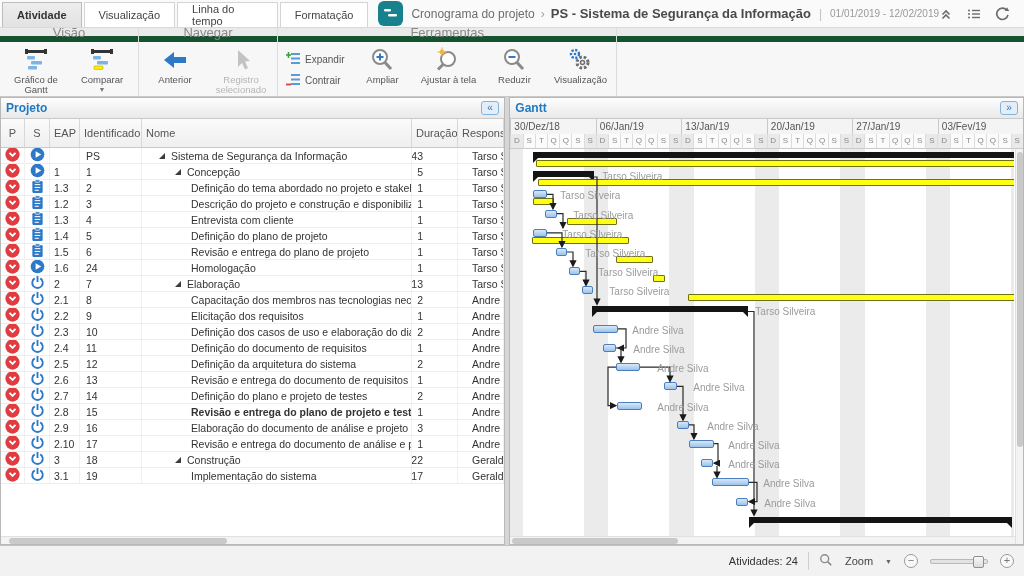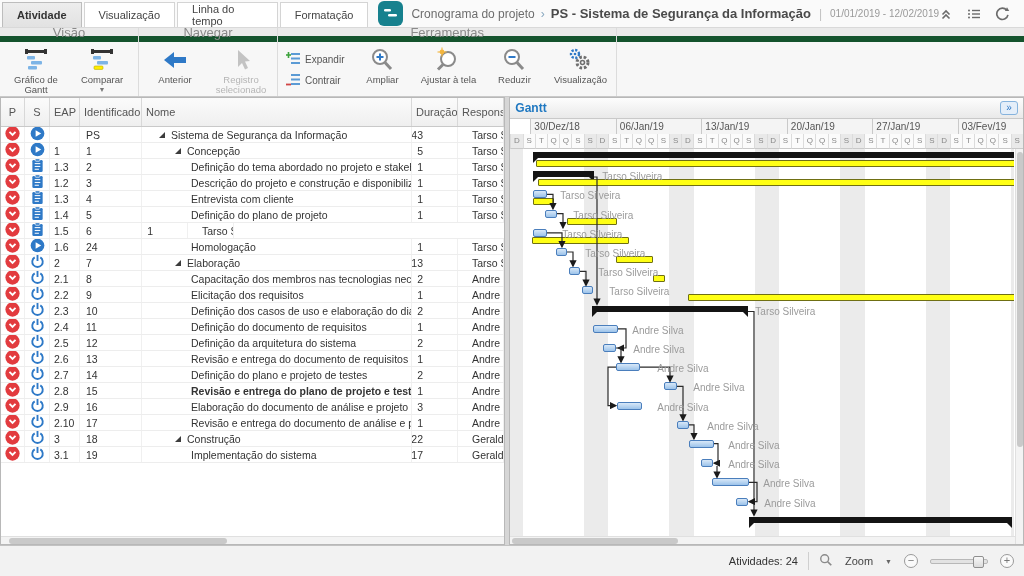--- a/index.html
+++ b/index.html
@@ -59,21 +59,21 @@
         font-size:10.5px; color:#333; }
   .td.center { justify-content:center; }
   .td.num { justify-content:flex-end; padding-right:34px; }
   .tree-caret { width:0; height:0; border-bottom:6px solid #3c3c3c; border-left:6px solid transparent; margin-right:6px; flex:none; }
   .hscroll { position:absolute; left:0; right:0; bottom:0; height:8px; background:#f3f3f3; border-top:1px solid #e0e0e0; }
   .hthumb { position:absolute; top:1px; height:6px; background:#c9c9c9; border-radius:3px; }
 
   
   .gwrap { position:relative; flex:1; overflow:hidden; }
   .weekrow, .dayrow { position:absolute; left:0; right:0; display:flex; }
-  .weekrow { top:0; height:15px;margin-left:20px; }
+  .weekrow { top:0; height:15px; }
   .wk { height:15px; border-left:1px solid #c9c9c9; background:#f4f4f4; font-size:10px; color:#555;
         padding-left:3px; line-height:15px; flex:none; overflow:hidden; white-space:nowrap; }
   .dayrow { top:15px; height:15px; }
   .dy { height:15px; border-left:1px solid #dcdcdc; border-bottom:1px solid #c9c9c9; background:#fbfbfb;
         font-size:8px; color:#888; text-align:center; line-height:14px; flex:none; }
   .dy.we { background:#e9e9e9; }
   .chart { position:absolute; top:30px; left:0; width:504px; bottom:0; overflow:hidden; background:#fff; }
   .stripe { position:absolute; top:0; bottom:0; background:#ebebeb; }
   .gbar { position:absolute; }
   .gbar.task { height:8px; background:linear-gradient(#d8e8f8,#9cc3ea); border:1px solid #4a7ebc; border-radius:2px; }
@@ -278,20 +278,24 @@
       </div>
     </div>
     <div class="ribbon-rest">
       <div class="glabel"></div>
     </div>
   </div>
 
 <div class="main">
 
   <div class="panel panel-left">
+    <div class="phead">
+      <span class="ptitle">Projeto</span>
+      <span class="pbtn">«</span>
+    </div>
     <div class="thead" id="thead">
         <div class="th" style="width: 24px; justify-content: center;">P</div>
         <div class="th" style="width: 25px; justify-content: center;">S</div>
         <div class="th" style="width: 30px;">EAP</div>
         <div class="th" style="width: 62px;">Identificador</div>
         <div class="th" style="width: 270px;">Nome</div>
         <div class="th" style="width: 46px;">Duração ...</div>
         <div class="th" style="width: 46px;">Responsável</div>
       </div>
     <div class="tbody" id="tbody">
@@ -446,20 +450,23 @@
             <span><svg width="15" height="15" viewBox="0 0 16 16">
                 <rect x="2.5" y="2" width="11" height="13" rx="1.5" fill="#2e79c7"></rect>
                 <rect x="5.5" y="0.8" width="5" height="2.6" rx="0.8" fill="#2e79c7" stroke="#fff" stroke-width="0.8"></rect>
                 <line x1="5" y1="6" x2="11" y2="6" stroke="#fff" stroke-width="1.1"></line>
                 <line x1="5" y1="9" x2="11" y2="9" stroke="#fff" stroke-width="1.1"></line>
                 <line x1="5" y1="12" x2="9.5" y2="12" stroke="#fff" stroke-width="1.1"></line>
               </svg></span>
           </div>
           <div class="td " style="width: 30px; padding-left: 4px;">1.5</div>
           <div class="td " style="width: 62px; padding-left: 6px;">6</div>
+          <div class="td " style="width: 270px; padding-left: 49px;">
+            <span>Revisão e entrega do plano de projeto</span>
+          </div>
           <div class="td num" style="width: 46px;">1</div>
           <div class="td " style="width: 46px; padding-left: 14px;">Tarso Silveira</div>
         </div>
         <div class="trow">
           <div class="td center" style="width: 24px;">
             <span><svg width="15" height="15" viewBox="0 0 16 16">
                 <circle cx="8" cy="8" r="7.6" fill="#e23b3f"></circle>
                 <path d="M4.8,6.3 L8,9.6 L11.2,6.3" stroke="#fff" stroke-width="2" fill="none"></path>
               </svg></span>
           </div>

